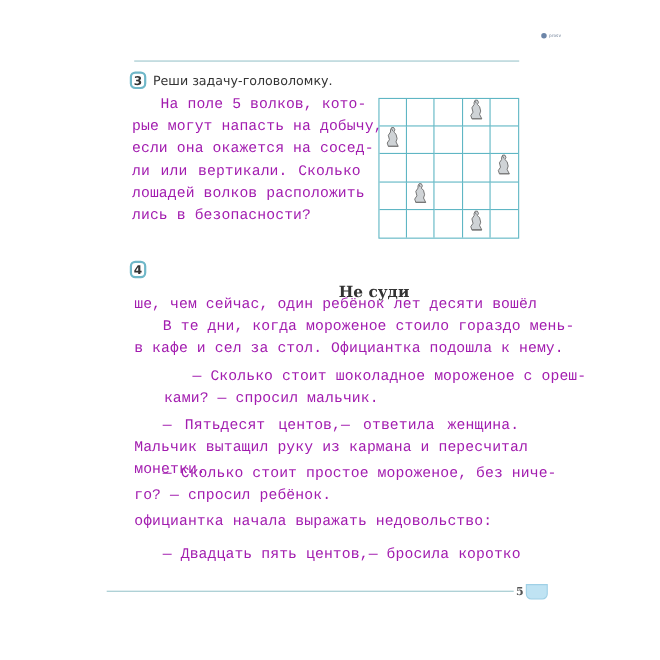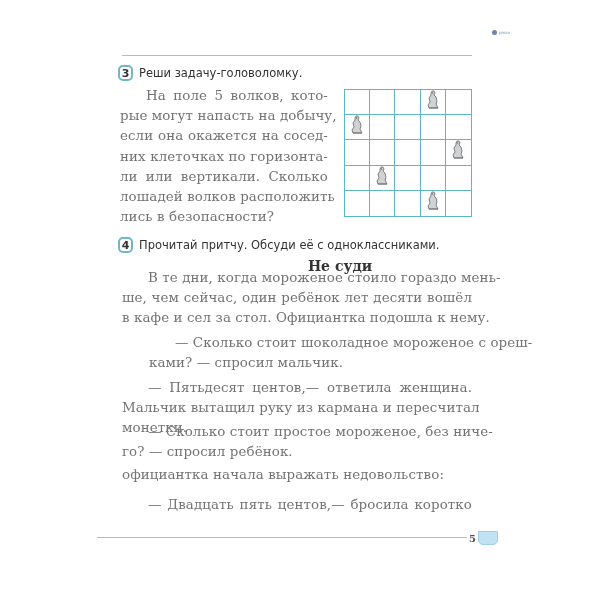--- a/index.html
+++ b/index.html
@@ -19,21 +19,21 @@
       position: absolute; display: flex; align-items: center; gap: 6px;
       font-family: "DejaVu Sans", sans-serif; font-size: 11.5px; color: #333;
     }
     .task-num {
       display: inline-flex; align-items: center; justify-content: center;
       width: 15px; height: 16px; border: 2px solid #6fb7c8; border-radius: 5px;
       font-weight: bold; font-size: 11px; color: #333; box-sizing: border-box;
     }
     .para {
       position: absolute; font-size: 13.4px; line-height: 20.2px; text-align: justify;
-      color: #737373; letter-spacing: 0.1px;
+      color: #a21caf; letter-spacing: 0.1px; font-family: Liberation Mono, monospace;
     }
     .para .ln { display: block; white-space: nowrap; text-align-last: justify; }
     .para .ln.last { text-align-last: left; }
     .para .ln.indent { padding-left: 26px; }
     .grid {
       position: absolute; left: 344px; top: 89px; width: 128px; height: 128px;
       display: grid; grid-template-columns: repeat(5, 1fr); grid-template-rows: repeat(5, 1fr);
       border: 1.5px solid #5fb6c4; box-sizing: border-box;
     }
     .cell {
@@ -70,21 +70,20 @@
 
 <div class="task-head" style="left:118px; top:65px;">
   <span class="task-num">3</span>
   <span>Реши задачу-головоломку.</span>
 </div>
 
 <div class="para" style="left:120px; top:86px; width:208px;">
   <span class="ln indent">На поле 5 волков, кото-</span>
   <span class="ln">рые могут напасть на добычу,</span>
   <span class="ln">если она окажется на сосед-</span>
-  <span class="ln">них клеточках по горизонта-</span>
   <span class="ln">ли или вертикали. Сколько</span>
   <span class="ln">лошадей волков расположить</span>
   <span class="ln last">лись в безопасности?</span>
 </div>
 
 <div class="grid" id="wolf-grid">
     <div class="cell"></div>
     <div class="cell"></div>
     <div class="cell"></div>
     <div class="cell">
@@ -136,28 +135,27 @@
           <path d="M6 1 L8 1 L9 3 L8 5 L10 7 L11 11 L10 14 L12 18 L3 18 L2 15 L4 12 L3 8 L5 5 L5 3 Z" fill="#cfd3d6" stroke="#555" stroke-width="0.7"></path>
           <path d="M6 2 L7 4" stroke="#444" stroke-width="0.6"></path>
           <path d="M3 18 L12 18" stroke="#777" stroke-width="1"></path>
         </svg></span>
     </div>
     <div class="cell c4 r4"></div>
   </div>
 
 <div class="task-head" style="left:118px; top:237px;">
   <span class="task-num">4</span>
-  <span>Прочитай притчу. Обсуди её с одноклассниками.</span>
 </div>
 
 <div class="title">Не суди</div>
 
 <div class="para" style="left:122px; top:268px; width:350px;">
+  <span class="ln">ше, чем сейчас, один ребёнок лет десяти вошёл</span>
   <span class="ln indent">В те дни, когда мороженое стоило гораздо мень-</span>
-  <span class="ln">ше, чем сейчас, один ребёнок лет десяти вошёл</span>
   <span class="ln last">в кафе и сел за стол. Официантка подошла к нему.</span>
 </div>
 <div class="para" style="left:122px; top:333px; width:350px;margin-left:27px;">
   <span class="ln indent">— Сколько стоит шоколадное мороженое с ореш-</span>
   <span class="ln last">ками? — спросил мальчик.</span>
 </div>
 <div class="para" style="left:122px; top:378px; width:350px;">
   <span class="ln indent">— Пятьдесят центов,— ответила женщина.</span>
   <span class="ln">Мальчик вытащил руку из кармана и пересчитал</span>
   <span class="ln last">монетки.</span>

